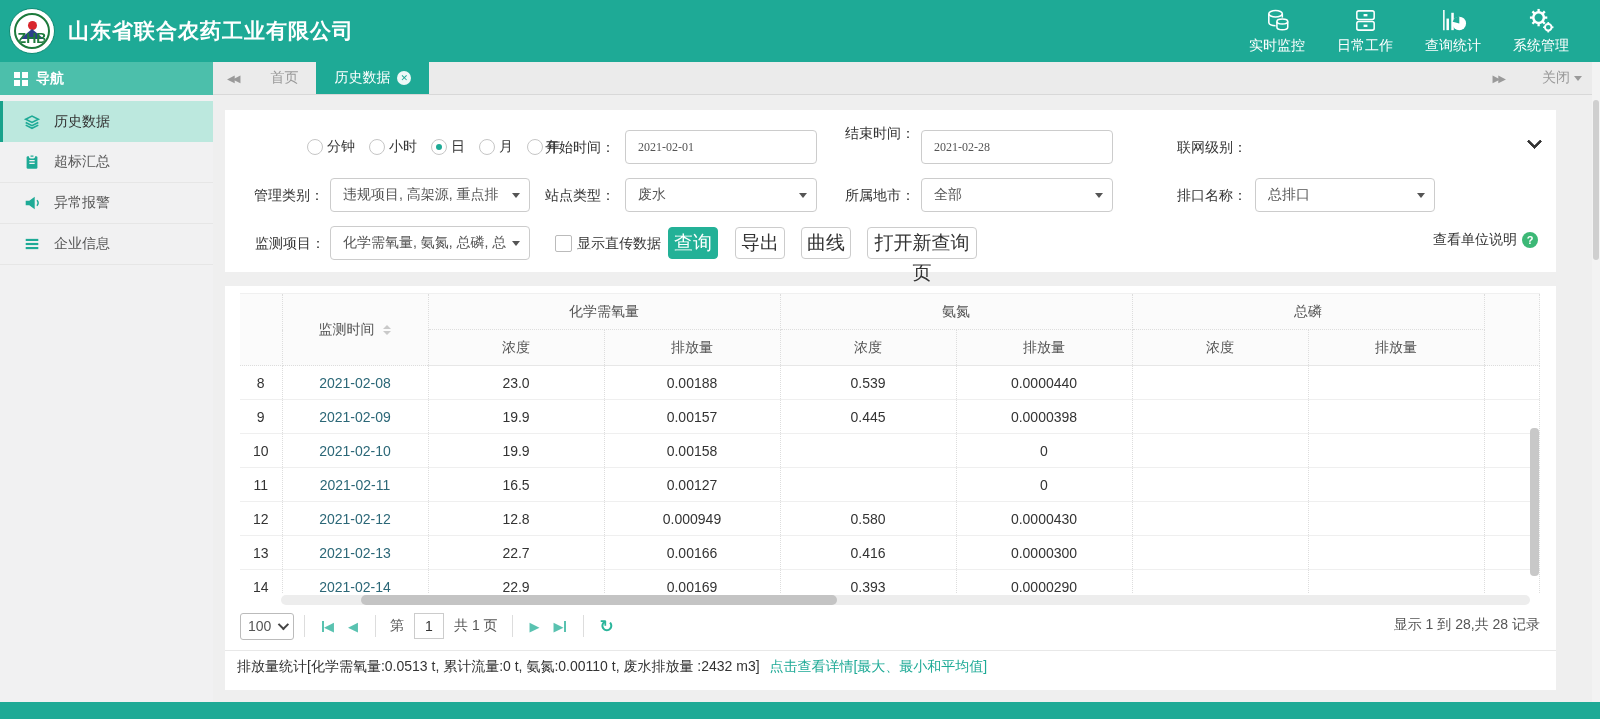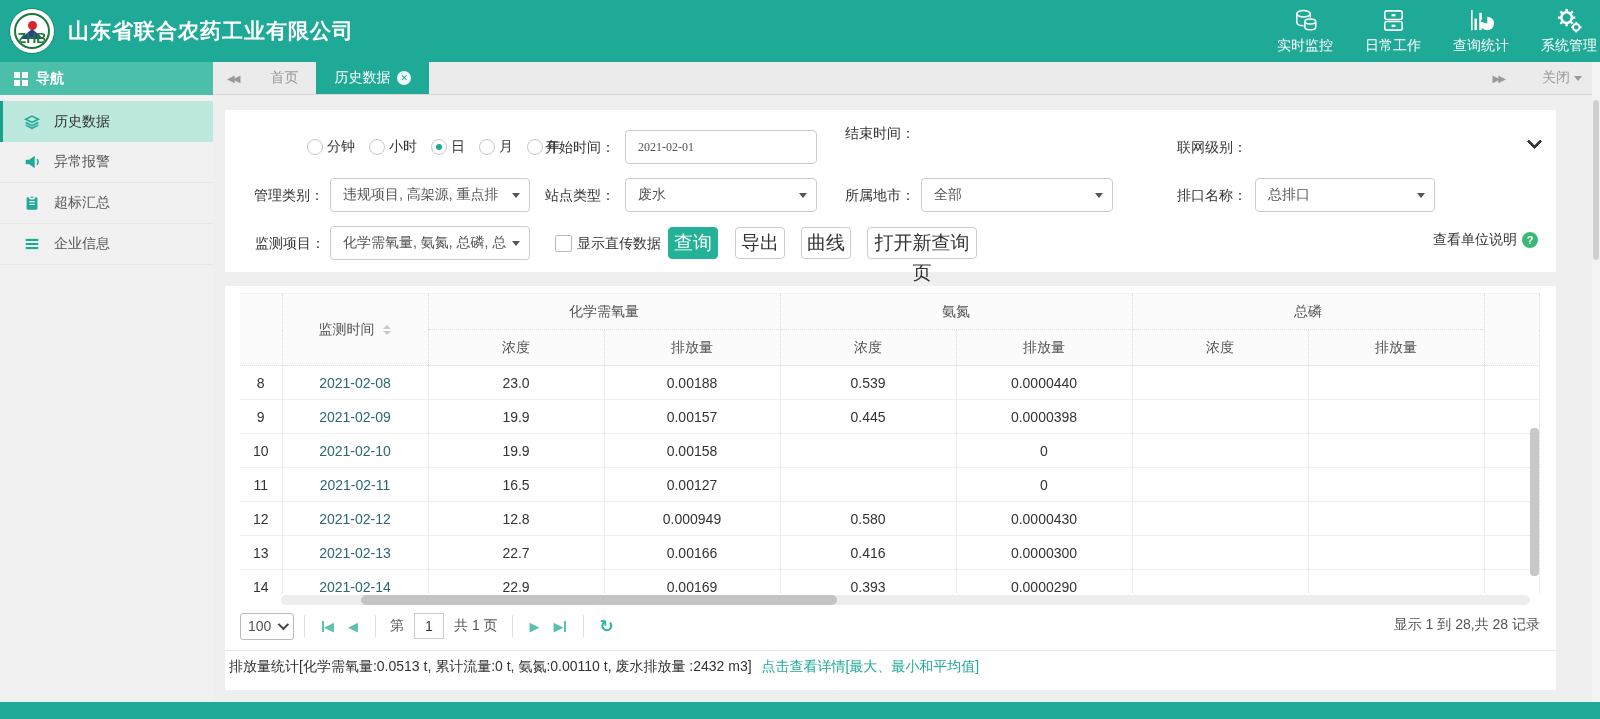--- a/index.html
+++ b/index.html
@@ -8,21 +8,21 @@
 
   
   .tophdr { position:absolute; left:0; top:0; width:1600px; height:62px; background:#1EAA96; display:flex; align-items:center; z-index:5; }
   .logo { width:46px; height:46px; border-radius:50%; background:#fff; margin-left:9px; position:relative; flex:0 0 auto;
     border:1px solid #0d8a72; display:flex; align-items:center; justify-content:center; }
   .logo-inner { width:36px; height:36px; border-radius:50%; border:2px solid #1d7a3c; position:relative; overflow:hidden; background:#fff; }
   .logo-sun { position:absolute; left:12px; top:6px; width:9px; height:9px; border-radius:50%; background:#d9262c; }
   .logo-mtn { position:absolute; left:4px; top:14px; width:0; height:0; border-left:12px solid transparent; border-right:12px solid transparent; border-bottom:10px solid #2b3f8c; }
   .logo-txt { position:absolute; left:0; right:0; bottom:1px; text-align:center; font-size:14px; font-weight:bold; color:#1d7a3c; }
   .cotitle { color:#fff; font-size:21px; font-weight:bold; margin-left:13px; letter-spacing:1px; }
-  .topnav { margin-left:auto; display:flex; gap:26px; }
+  .topnav { margin-left:auto; margin-right:28px; display:flex; gap:26px; }
   .topnav-item { display:flex; flex-direction:column; align-items:center; color:#fff; cursor:pointer; width:62px; }
   .topnav-item svg { width:27px; height:27px; fill:none; stroke:#fff; stroke-width:1.6; }
   .topnav-item .lbl { font-size:14px; margin-top:3px; white-space:nowrap; }
 
   
   .sidebar { position:absolute; left:0; top:62px; width:213px; bottom:17px; background:#f1f1f2; z-index:4; }
   .navtitle { height:33px; background:#4CBFAB; color:#fff; font-weight:bold; display:flex; align-items:center; padding-left:14px; gap:8px; }
   .navtitle svg { width:14px; height:14px; fill:#fff; }
   .side-item { height:41px; display:flex; align-items:center; padding-left:23px; gap:13px; color:#555; border-bottom:1px solid #e6e6e6; cursor:pointer; background:#f1f1f2; margin-top:6px; }
   .side-item:first-of-type { margin-top:7px; }
@@ -90,21 +90,21 @@
   .pgsize .vcaret { width:8px; height:8px; border-right:2px solid #444; border-bottom:2px solid #444; transform:rotate(45deg) translateY(-2px); }
   .pg-sep { width:1px; height:22px; background:#ddd; margin:0 10px; }
   .pg-btn { color:#59c2b0; font-size:13px; padding:0 7px; cursor:pointer; display:flex; align-items:center; } 
   .pg-bar { display:inline-block; width:2px; height:11px; background:#59c2b0; }
   .pg-label { margin:0 4px; }
   .pg-input { width:30px; height:26px; border:1px solid #ccc; text-align:center; margin:0 6px; font-family:inherit; font-size:14px; color:#333; }
   .pg-refresh { color:#2ab59b; font-size:17px; padding:0 6px; cursor:pointer; font-weight:bold; }
   .records { position:absolute; right:16px; top:330px; color:#555; }
 
   .stats-divider { position:absolute; left:0; right:0; top:364px; border-top:1px solid #e8e8e8; }
-  .statsline { position:absolute; left:4px; top:372px; white-space:nowrap; }
+  .statsline { position:absolute; left:12px; top:372px; white-space:nowrap; }
   .statsline .dark { color:#333; }
   .statsline .lnk { color:#1EAA96; cursor:pointer; margin-left:6px; }
 
   
   .footerbar { position:absolute; left:0; bottom:0; width:1600px; height:17px; background:#1EAA96; z-index:6; }
   .page-scroll { position:absolute; right:0; top:62px; width:8px; bottom:17px; background:#f3f3f3; z-index:5; }
   .page-scroll .pthumb { position:absolute; left:1px; top:38px; width:6px; height:160px; background:#cfcfcf; border-radius:3px; }
 </style>
 </head>
 <body>
@@ -189,33 +189,33 @@
   <div class="side-item active">
     <svg viewBox="0 0 20 20">
       <path d="M3 7 L10 3.5 L17 7 L10 10.5 Z"></path>
         <path d="M3 10.5 L10 14 L17 10.5"></path>
         <path d="M3 13.5 L10 17 L17 13.5"></path>
     </svg>
     <span>历史数据</span>
   </div>
   <div class="side-item">
     <svg viewBox="0 0 20 20">
-      <path d="M3 7.5 h4 l6-4.5 v14 l-6-4.5 h-4 Z" fill="#1EAA96" stroke="none"></path>
-      <path d="M15.5 7 a4.5 4.5 0 0 1 0 6" stroke="#1EAA96" stroke-width="1.6"></path>
-    </svg>
-    <span>异常报警</span>
-  </div>
-  <div class="side-item">
-    <svg viewBox="0 0 20 20">
       <rect x="4" y="3.5" width="12" height="14" rx="1.5" fill="#1EAA96" stroke="none"></rect>
       <rect x="7.5" y="1.8" width="5" height="3.4" rx="1" fill="#1EAA96" stroke="#f1f1f2"></rect>
       <line x1="7" y1="8.5" x2="13" y2="8.5" stroke="#f1f1f2" stroke-width="1.4"></line>
       <line x1="7" y1="11.5" x2="13" y2="11.5" stroke="#f1f1f2" stroke-width="1.4"></line>
     </svg>
     <span>超标汇总</span>
+  </div>
+  <div class="side-item">
+    <svg viewBox="0 0 20 20">
+      <path d="M3 7.5 h4 l6-4.5 v14 l-6-4.5 h-4 Z" fill="#1EAA96" stroke="none"></path>
+      <path d="M15.5 7 a4.5 4.5 0 0 1 0 6" stroke="#1EAA96" stroke-width="1.6"></path>
+    </svg>
+    <span>异常报警</span>
   </div>
   <div class="side-item">
     <svg viewBox="0 0 20 20">
       <g stroke="#1EAA96" stroke-width="2.4">
           <line x1="3" y1="5.5" x2="17" y2="5.5"></line>
           <line x1="3" y1="10" x2="17" y2="10"></line>
           <line x1="3" y1="14.5" x2="17" y2="14.5"></line>
         </g>
     </svg>
     <span>企业信息</span>
@@ -262,20 +262,21 @@
     <span class="radio">
         <i class="rdot"></i>
         <span>年</span>
       </span>
   </div>
 
   <span class="flabel" style="left:320px; top:20px;">开始时间：</span>
   <input class="finput" style="left: 400px; top: 20px; width: 192px;" value="2021-02-01">
 
   <span class="flabel" style="left:620px; top:6px;text-align:center;">结束时间：</span>
+  <input class="finput" style="left: 696px; top: 20px; width: 192px;" value="2021-02-28">
 
   <span class="flabel" style="left:952px; top:20px;">联网级别：</span>
 
   <i class="collapse-chevron"></i>
 
   <span class="flabel" style="left:29px; top:68px;">管理类别：</span>
   <div class="fselect" style="left:105px; top:68px; width:200px;">
     <span>违规项目, 高架源, 重点排</span>
       <i class="sel-caret"></i>
   </div>

